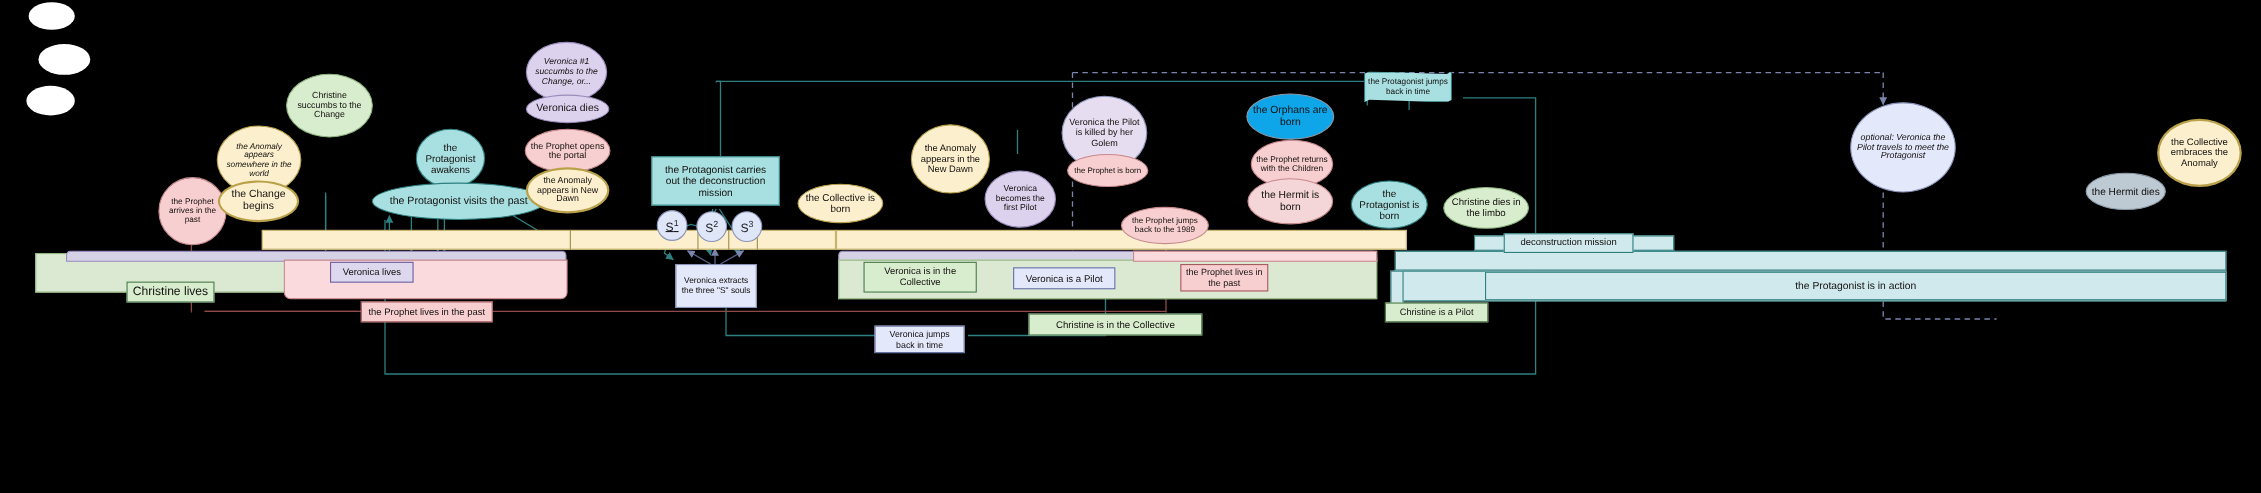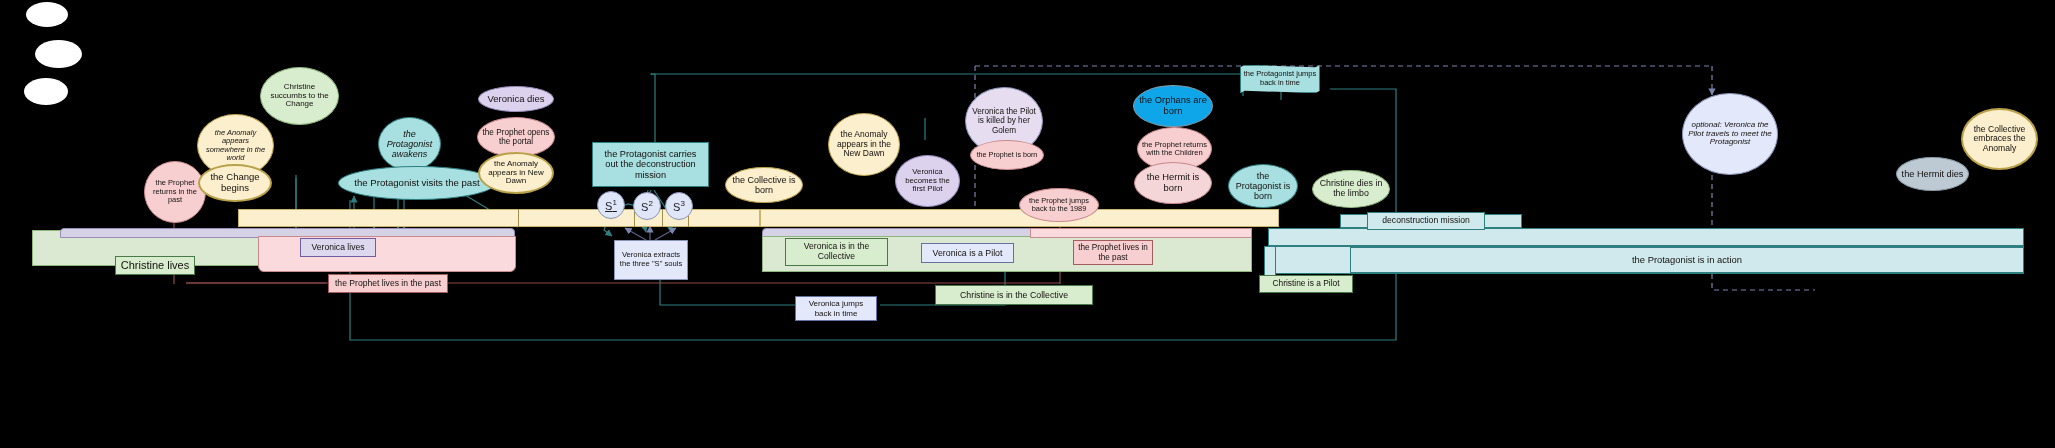--- a/index.html
+++ b/index.html
@@ -134,44 +134,47 @@
   <div class="lane" style="left:762px;top:228px;width:490px;height:10px;background:#d5d2e6;border:1px solid #9a8cba;border-radius:4px 4px 0 0;"></div>
   <div class="lane" style="left:762px;top:236px;width:490px;height:36px;background:#dbe9d3;border:1px solid #8fb57e;"></div>
   <div class="lane" style="left:1030px;top:228px;width:222px;height:10px;background:#fadadd;border:1px solid #c78a8d;"></div>
 
   <div class="lane" style="left:1268px;top:228px;width:756px;height:18px;background:#cfe9ec;border:1px solid #2e7f80;"></div>
   <div class="lane" style="left:1268px;top:246px;width:756px;height:28px;background:#cfe9ec;border:1px solid #2e7f80;"></div>
   <div class="lane" style="left:1340px;top:214px;width:182px;height:14px;background:#cfe9ec;border:1px solid #2e7f80;"></div>
   <div class="lane" style="left:1264px;top:246px;width:12px;height:40px;background:#cfe9ec;border:1px solid #2e7f80;"></div>
 
   <div class="ell" style="left:144px;top:161px;width:62px;height:62px;background:#f8cfd0;border:1.2px solid #c78a8d;font-size:7.5px;">
-    <span>the Prophet returns in the past</span>
+    <span>the Prophet arrives in the past</span>
   </div>
 
   <div class="ell" style="left:197px;top:114px;width:77px;height:63px;background:#fbefcd;border:1.2px solid #b9a14a;font-size:7.5px;font-style:italic;">
     <span>the Anomaly appears somewhere in the world</span>
   </div>
 
   <div class="ell" style="left:198px;top:164px;width:74px;height:38px;background:#fbefcd;border:2.2px solid #b9a14a;font-size:9.5px;">
     <span>the Change begins</span>
   </div>
 
   <div class="ell" style="left:260px;top:67px;width:79px;height:58px;background:#d8ecce;border:1.2px solid #8fb57e;font-size:8px;">
     <span>Christine succumbs to the Change</span>
   </div>
 
 
-  <div class="ell" style="left:378px;top:117px;width:63px;height:54px;background:#a8dfe0;border:1.2px solid #2e7f80;font-size:9px;font-style:italic;">
+  <div class="ell" style="left:378px;top:117px;width:63px;height:54px;background:#a8dfe0;border:1.2px solid #2e7f80;font-size:9px;">
     <span>the Protagonist awakens</span>
   </div>
 
   <div class="ell" style="left:338px;top:166px;width:158px;height:34px;background:#a8dfe0;border:1.2px solid #2e7f80;font-size:9.6px;">
     <span>the Protagonist visits the past</span>
   </div>
 
+  <div class="ell" style="left:478px;top:38px;width:74px;height:55px;background:#ddd2ee;border:1.2px solid #9a8cba;font-size:7.8px;font-style:italic;">
+    <span>Veronica #1 succumbs to the Change, or...</span>
+  </div>
 
   <div class="ell" style="left:478px;top:86px;width:76px;height:26px;background:#ddd2ee;border:1.2px solid #9a8cba;font-size:9.5px;">
     <span>Veronica dies</span>
   </div>
 
   <div class="ell" style="left:477px;top:117px;width:78px;height:40px;background:#f8cfd0;border:1.2px solid #c78a8d;font-size:8.2px;">
     <span>the Prophet opens the portal</span>
   </div>
 
   <div class="ell" style="left:478px;top:152px;width:76px;height:42px;background:#fbefcd;border:2px solid #b9a14a;font-size:8px;">

